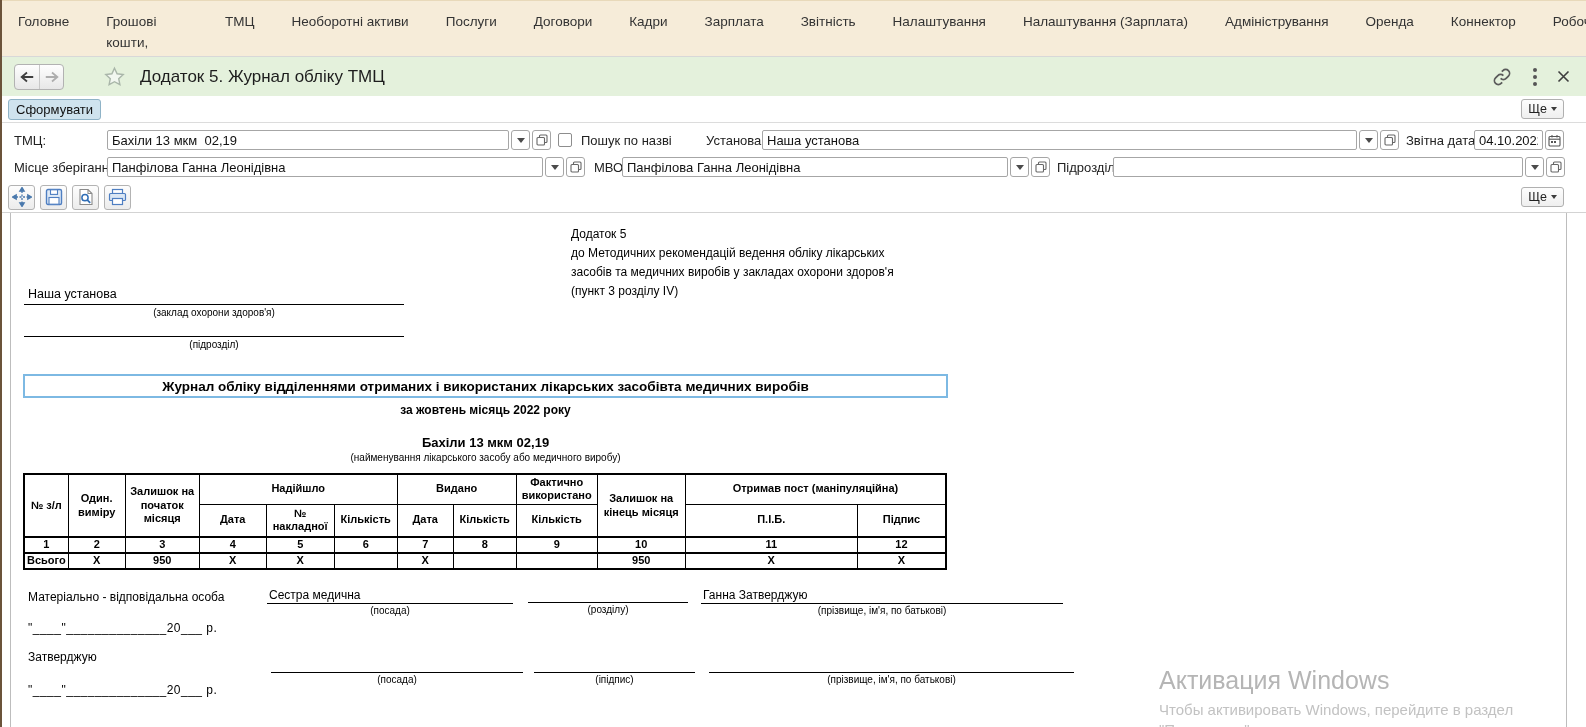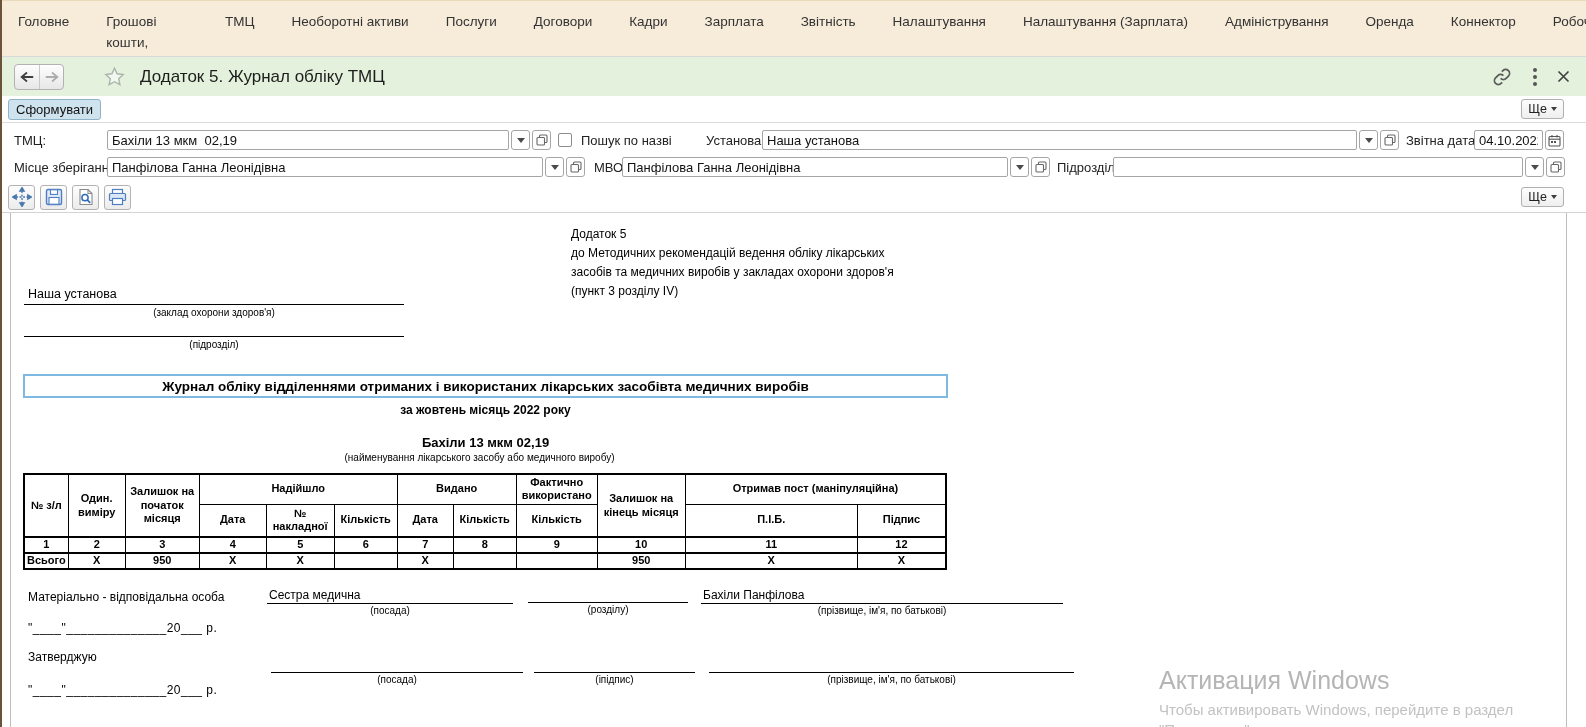--- a/index.html
+++ b/index.html
@@ -91,21 +91,21 @@
   .u2 { left:13px; top:123px; width:380px; }
   .ucap { position:absolute; left:13px; width:380px; text-align:center; font-size:10px; }
   .cap1 { top:94px; } .cap2 { top:126px; }
   .jtitle-box {
     position:absolute; left:12px; top:161px; width:925px; height:24px;
     border:2px solid #7db9e3; display:flex; align-items:center; justify-content:center;
     font-weight:bold; font-size:13.5px; cursor:cell;
   }
   .period   { position:absolute; left:12px; top:190px; width:925px; text-align:center; font-weight:bold; font-size:12px; }
   .item-name{ position:absolute; left:12px; top:222px; width:925px; text-align:center; font-weight:bold; font-size:13px; }
-  .item-cap { position:absolute; left:6px; top:239px; width:925px; text-align:center; font-size:10px; }
+  .item-cap { position:absolute; left:12px; top:239px; width:925px; text-align:center; font-size:10px; }
 
   table.journal { position:absolute; left:12px; top:260px; border-collapse:collapse; border:2px solid #000; table-layout:fixed; }
   table.journal th, table.journal td {
     border:1px solid #000; font-size:11px; font-weight:bold; text-align:center;
     padding:0 2px; line-height:1.25; overflow:hidden;
   }
   tr.gh th { height:30px; } tr.sh th { height:33px; }
   tr.nums td { height:15px; border-top:2px solid #000; border-bottom:2px solid #000; }
   tr.total td { height:15px; }
   td.la { text-align:left; padding-left:3px; }
@@ -422,21 +422,21 @@
   <div class="sig-label sl1">Матеріально - відповідальна особа</div>
   <div class="seg s1a">
     <span class="val">Сестра медична</span>
     <span class="cap">(посада)</span>
   </div>
   <div class="seg s1b">
     <span class="val"></span>
     <span class="cap">(розділу)</span>
   </div>
   <div class="seg s1c">
-    <span class="val">Бахіли Панфілова</span>
+    <span class="val">Ганна Затверджую</span>
     <span class="cap">(прізвище, ім'я, по батькові)</span>
   </div>
   <div class="dateline d1">"____"______________20___  р.</div>
 
   <div class="sig-label sl2">Затверджую</div>
   <div class="seg s2a">
     <span class="val"></span>
     <span class="cap">(посада)</span>
   </div>
   <div class="seg s2b">

